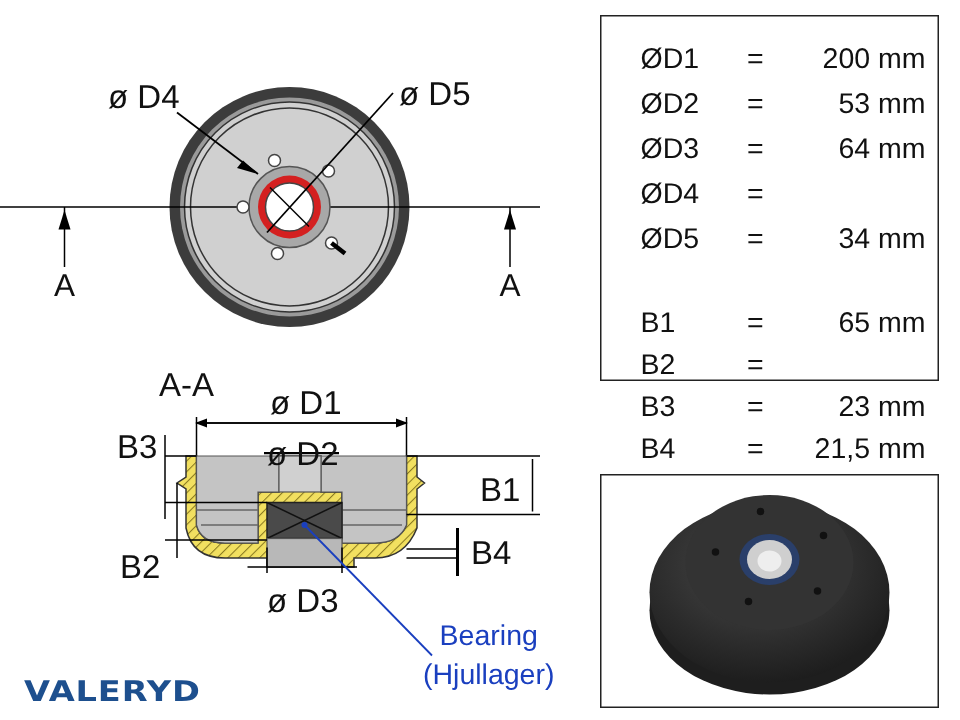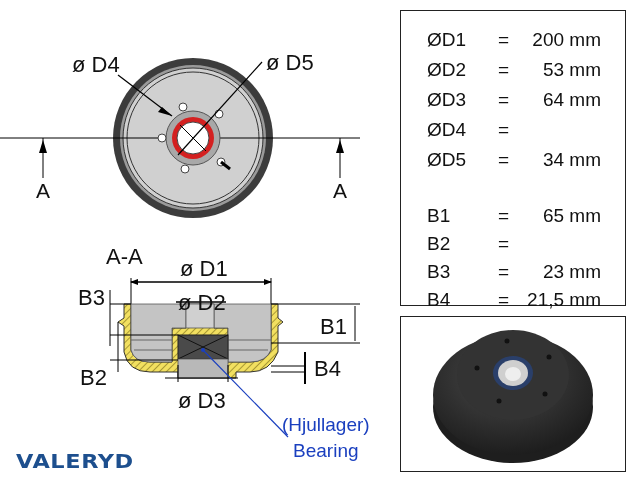--- a/index.html
+++ b/index.html
@@ -1,23 +1,23 @@
 <!DOCTYPE html>
 <html><head>
 <meta charset="utf-8">
 <style>
   html, body { margin:0; padding:0; background:#ffffff; }
   body { width:640px; height:480px; position:relative; overflow:hidden; font-family:"Liberation Sans", sans-serif; }
   #diagram { position:absolute; left:0; top:0; }
   .lbl { position:absolute; font-size:22px; color:#111; white-space:nowrap; line-height:1; }
-  .spec-box { position:absolute; left:400px; top:10px; width:226px; height:296px; border:1.5px solid #222; box-sizing:border-box; background:#fff; }
+  .spec-box { position:absolute; left:400px; top:10px; width:226px; height:244px; border:1.5px solid #222; box-sizing:border-box; background:#fff; }
   .spec-row { position:absolute; left:0; width:100%; height:24px; font-size:19px; color:#111; }
   .spec-row .k { position:absolute; left:26px; }
   .spec-row .eq { position:absolute; left:97px; }
-  .spec-row .v { position:absolute; right:24px; text-align:right; }
+  .spec-row .v { position:absolute; right:8px; text-align:right; }
   .photo-box { position:absolute; left:400px; top:316px; width:226px; height:156px; border:1.5px solid #222; box-sizing:border-box; background:#fff; }
   .logo { position:absolute; left:16px; top:450px; font-size:19px; font-weight:bold; color:#1d4f8e; letter-spacing:0.5px; font-family:"DejaVu Sans", sans-serif; transform:scaleX(1.18); transform-origin:left; }
   .bearing { position:absolute; color:#1a3fbf; font-size:19px; line-height:1.35; text-align:center; }
 </style>
 </head>
 <body>
 
 <svg id="diagram" width="400" height="480" viewBox="0 0 400 480">
   <defs>
     <pattern id="hatch" width="5" height="5" patternUnits="userSpaceOnUse" patternTransform="rotate(45)">
@@ -113,22 +113,22 @@
 <span class="lbl" style="left:68px;top:246px;margin-left:38px;">A-A</span>
 <span class="lbl" style="left:180px;top:258px;">ø D1</span>
 <span class="lbl" style="left:178px;top:292px;">ø D2</span>
 <span class="lbl" style="left:78px;top:287px;">B3</span>
 <span class="lbl" style="left:320px;top:316px;">B1</span>
 <span class="lbl" style="left:314px;top:358px;">B4</span>
 <span class="lbl" style="left:80px;top:367px;">B2</span>
 <span class="lbl" style="left:178px;top:390px;">ø D3</span>
 
 <div class="bearing" style="left:282px;top:412px;">
+  <div>Bearing</div>
   <div>(Hjullager)</div>
-  <div>Bearing</div>
 </div>
 
 <div class="spec-box">
   <div class="spec-row" style="top:18px;">
       <span class="k">ØD1</span>
       <span class="eq">=</span>
       <span class="v">200 mm</span>
     </div>
   <div class="spec-row" style="top:48px;">
       <span class="k">ØD2</span>

